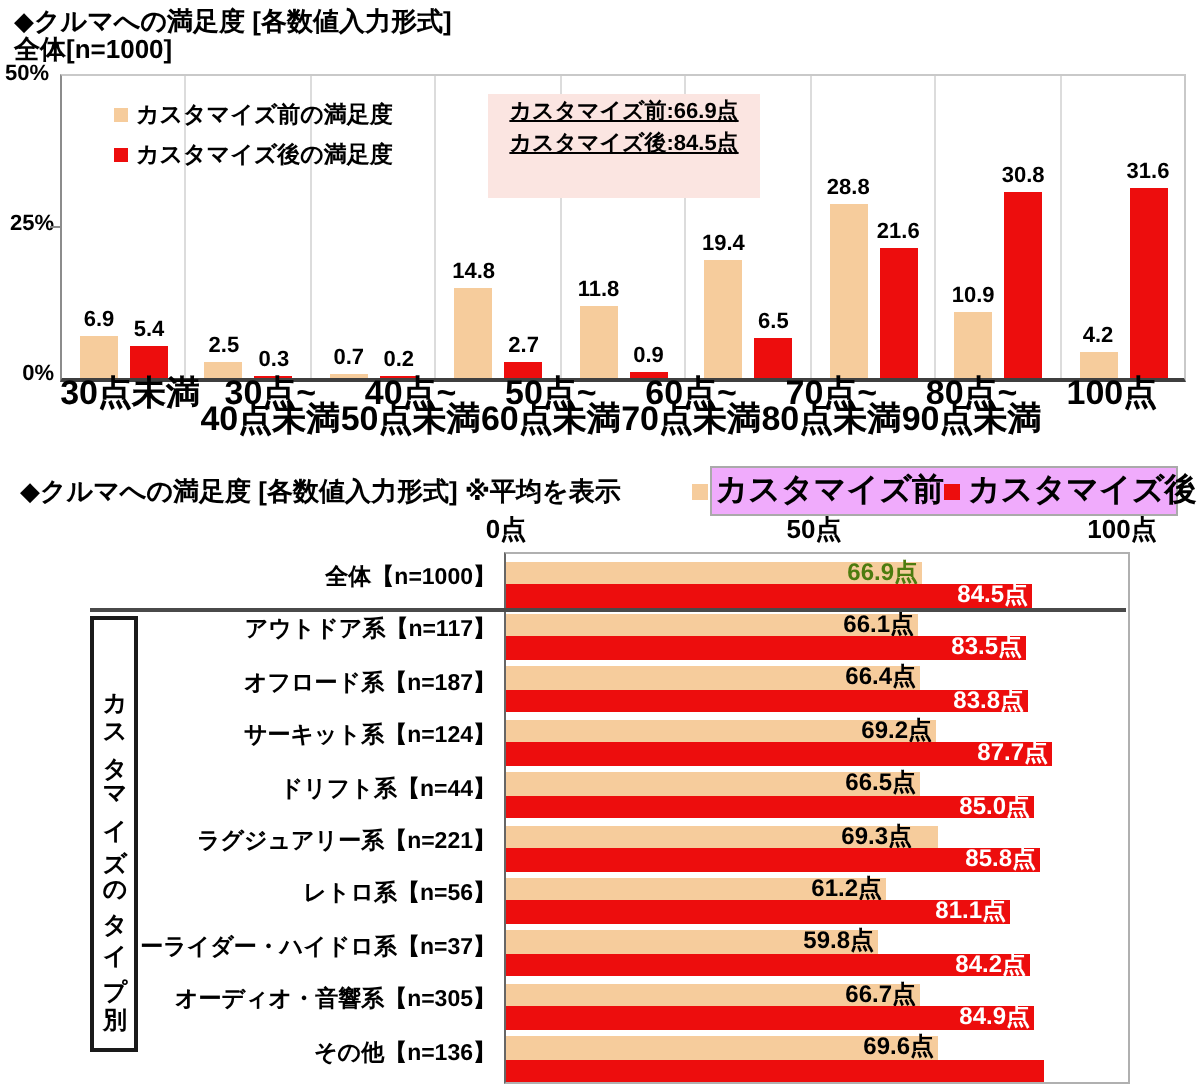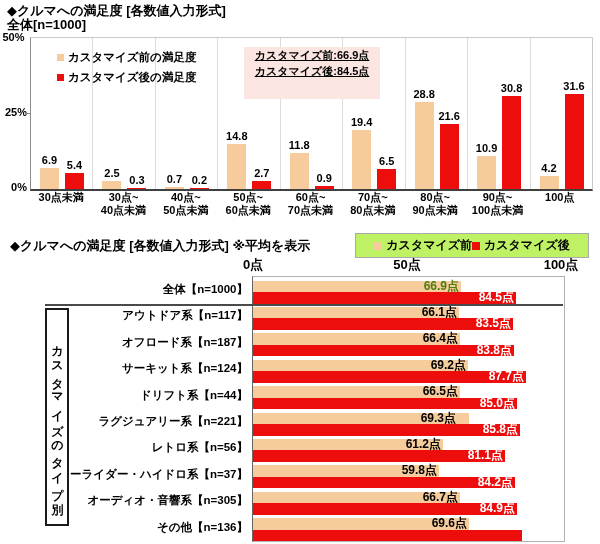--- a/index.html
+++ b/index.html
@@ -25,27 +25,27 @@
   .t-legend { position:absolute; left:26px; top:9px; }
   .t-leg-row { display:flex; align-items:center; height:20px; font-size:11.5px; font-weight:bold; white-space:nowrap; }
   .sq { display:inline-block; width:7px; height:7px; margin-right:4px; flex:0 0 auto; }
 
   .avg-box { position:absolute; left:213px; top:9px; width:136px; height:52px; text-align:center;
              font-size:11px; font-weight:bold; }
   .avg-h { padding-top:4px; }
   .avg-l { text-decoration:underline; margin-top:1px; white-space:nowrap; }
 
   .t-xlabels { position:absolute; left:30px; top:191px; width:561px; display:flex; }
-  .t-xcell { flex:1; text-align:center; font-size:11px; font-weight:bold; line-height:12.5px; }
+  .t-xcell { flex:1; text-align:center; font-size:17px; font-weight:bold; line-height:12.5px; }
 
   
   .b-title { position:absolute; left:10px; top:237px; font-size:13px; font-weight:bold; white-space:nowrap; }
   .b-legend { position:absolute; left:355px; top:233px; width:232px; height:23px; border:1px solid #aaaaaa;
               display:flex; align-items:center; justify-content:center; 
-              font-size:12px; font-weight:bold; background:#bef264; }
+              font-size:16px; font-weight:bold; background:#f0abfc; }
   .b-leg-item { display:flex; align-items:center; white-space:nowrap; }
   .b-leg-item .sq { width:8px; height:8px; }
   .b-xlab { position:absolute; top:256px; transform:translateX(-50%); font-size:13px; font-weight:bold; white-space:nowrap; }
   .x0 { left:253px; } .x50 { left:407px; } .x100 { left:561px; }
 
   .b-plot { position:absolute; left:252px; top:276px; width:311px; height:264px; background:#fff;
             border:1px solid #b0b0b0; border-left-color:#666; }
   .b-bar { position:absolute; left:0; }
   .b-bar-label { position:absolute; width:64px; text-align:right; font-size:12px; font-weight:bold;
                  line-height:13px; white-space:nowrap; }
@@ -164,24 +164,20 @@
         <div>60点~</div>
         <div>70点未満</div>
       </div>
       <div class="t-xcell">
         <div>70点~</div>
         <div>80点未満</div>
       </div>
       <div class="t-xcell">
         <div>80点~</div>
         <div>90点未満</div>
-      </div>
-      <div class="t-xcell">
-        <div>90点~</div>
-        <div>100点未満</div>
       </div>
       <div class="t-xcell">
         <div>100点</div>
       </div>
     </div>
 
   <div class="b-title">◆クルマへの満足度 [各数値入力形式] ※平均を表示</div>
 
   <div class="b-legend">
     <span class="b-leg-item">

